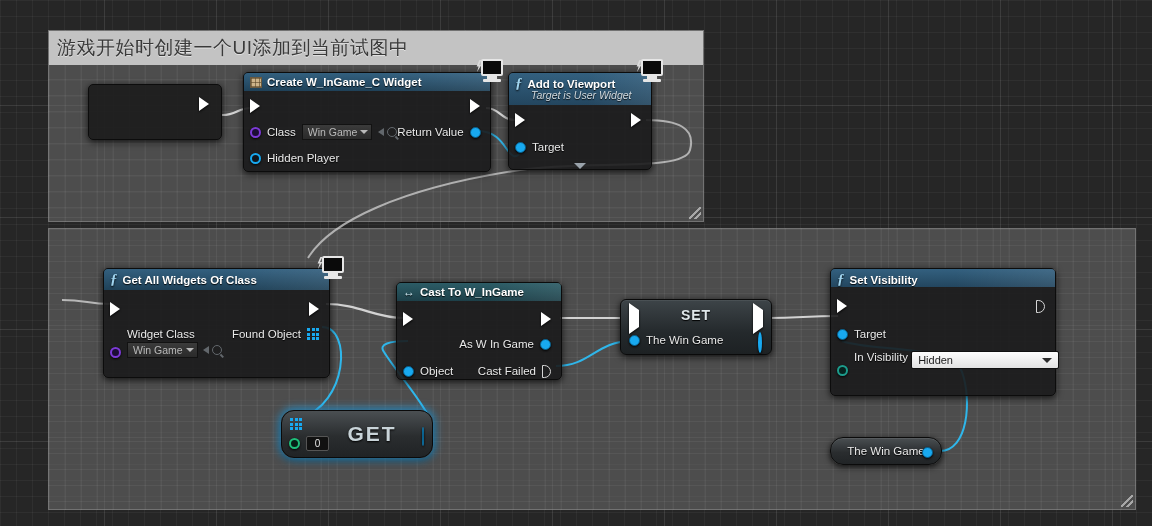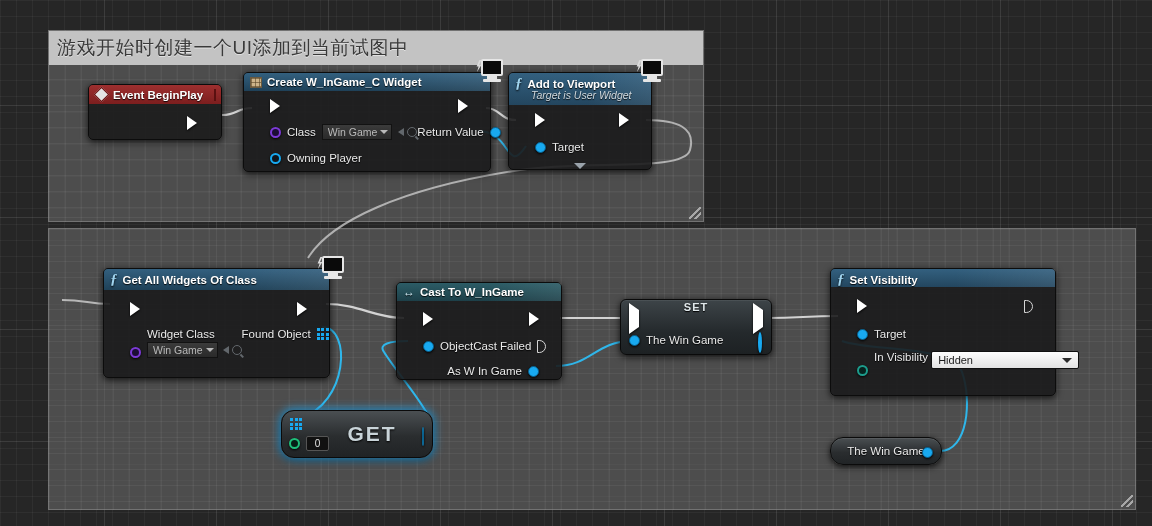--- a/index.html
+++ b/index.html
@@ -70,21 +70,21 @@
   }
   .hdr-blue{background:linear-gradient(to bottom,#2f5a7c,#20415c 55%,#1b3away);background:linear-gradient(to bottom,#33607f,#1f4158);}
   .hdr-cast{background:linear-gradient(to bottom,#2c5c66,#1d4049);}
   .hdr-red{background:linear-gradient(to bottom,#9e2f2f,#7c1e1e);border-radius:4px 4px 0 0;}
   .node-sub{
     font-size:10.5px;font-style:italic;color:#cfd8de;
     padding:0 8px 4px 22px;margin-top:-2px;
     text-shadow:0 1px 1px rgba(0,0,0,.85);
   }
   .hdr-wrap-blue{background:linear-gradient(to bottom,#33607f,#23465f);border-radius:4px 4px 0 0;}
-  .node-body{padding:4px 16px 6px 0;margin-left:20px;}
+  .node-body{padding:4px 4px 6px 0;}
   .row{display:flex;align-items:center;min-height:18px;padding:2px 0;position:relative;}
   .row .left{display:flex;align-items:center;gap:6px;padding-left:6px;}
   .row .right{margin-left:auto;display:flex;align-items:center;gap:6px;padding-right:6px;}
   .lbl{color:#e9e9e9;font-size:11.5px;text-shadow:0 1px 1px #000;white-space:nowrap;}
 
   
   .exec{
     width:0;height:0;border-style:solid;
     border-width:7px 0 7px 10px;
     border-color:transparent transparent transparent #ffffff;
@@ -214,22 +214,22 @@
     box-sizing:border-box;
   }
   .set-node{
     position:absolute;border-radius:6px;
     background:linear-gradient(to bottom,#3d4448,#24292c 60%,#1d2123);
     border:1px solid #0a0a0a;
     box-shadow:0 2px 7px rgba(0,0,0,.8), inset 0 1px 0 rgba(255,255,255,.07);
     box-sizing:border-box;
   }
   .set-title{
-    text-align:center;color:#dfe7ea;font-size:11px;font-weight:bold;
-    letter-spacing:1px;padding-top:1px;text-shadow:0 1px 1px #000;
+    text-align:center;color:#dfe7ea;font-size:14px;font-weight:bold;
+    letter-spacing:1px;padding-top:7px;text-shadow:0 1px 1px #000;
   }
   .get-node{
     position:absolute;border-radius:13px;
     background:linear-gradient(to bottom,#4a4f52,#2a2d2f 55%,#202325);
     border:1px solid #0a0a0a;
     box-shadow:0 2px 7px rgba(0,0,0,.8), inset 0 1px 0 rgba(255,255,255,.08);
     box-sizing:border-box;
   }
   .get-label{
     color:#c9d4d9;font-size:21px;font-weight:bold;letter-spacing:2px;
@@ -278,29 +278,20 @@
     <path d="M560,318 C594,318 600,318 630,318" stroke="#d2d2d2" stroke-width="2.2" fill="none"></path>
 
     <path d="M556,366 C590,366 596,342 630,341" stroke="#2fb6ea" stroke-width="2" fill="none"></path>
 
     <path d="M768,318 C800,318 806,316 838,316" stroke="#d2d2d2" stroke-width="2.2" fill="none"></path>
 
     <path d="M940,451 C968,451 972,400 962,372 C950,344 872,352 842,341" stroke="#2fb6ea" stroke-width="2" fill="none"></path>
   </svg>
 
   <div class="node" style="left:88px;top:84px;width:134px;height:56px;background:#1c1c1ce8;">
-    <div class="node-header hdr-red" style="justify-content:space-between;">
-      <div style="display:flex;align-items:center;gap:5px;">
-        <span class="diamond-wrap">
-            <span class="diamond"></span>
-          </span>
-        <span>Event BeginPlay</span>
-      </div>
-      <span class="red-sq"></span>
-    </div>
     <div class="node-body" style="padding-top:8px;">
       <div class="row">
         <div class="right" style="padding-right:8px;">
           <span class="exec"></span>
         </div>
       </div>
     </div>
   </div>
 
   <div class="node" style="left:243px;top:72px;width:248px;height:100px;">
@@ -329,21 +320,21 @@
           </span>
         </div>
         <div class="right">
           <span class="lbl">Return Value</span>
           <span class="dot dot-obj"></span>
         </div>
       </div>
       <div class="row" style="margin-top:4px;">
         <div class="left">
           <span class="dot dot-obj-hollow"></span>
-          <span class="lbl">Owning Player</span>
+          <span class="lbl">Hidden Player</span>
         </div>
       </div>
     </div>
   </div>
   <div class="monitor" style="left:475px;top:59px;">
     <span class="bolt"></span>
       <span class="screen"></span>
       <span class="stand"></span>
       <span class="base"></span>
   </div>
@@ -447,34 +438,34 @@
     </div>
     <div class="node-body">
       <div class="row" style="margin-top:3px;">
         <div class="left">
             <span class="exec"></span>
           </div>
         <div class="right">
             <span class="exec"></span>
           </div>
       </div>
+      <div class="row" style="margin-top:3px;">
+        <div class="right">
+          <span class="lbl">As W In Game</span>
+          <span class="dot dot-obj"></span>
+        </div>
+      </div>
       <div class="row" style="margin-top:5px;">
         <div class="left">
           <span class="dot dot-obj"></span>
           <span class="lbl">Object</span>
         </div>
         <div class="right">
           <span class="lbl">Cast Failed</span>
           <span class="exec-out-hollow"></span>
-        </div>
-      </div>
-      <div class="row" style="margin-top:3px;">
-        <div class="right">
-          <span class="lbl">As W In Game</span>
-          <span class="dot dot-obj"></span>
         </div>
       </div>
     </div>
   </div>
 
   <div class="set-node" style="left:620px;top:299px;width:152px;height:56px;">
     <div class="set-title">SET</div>
     <div style="position:absolute;left:8px;top:10px;"><span class="exec"></span></div>
     <div style="position:absolute;right:8px;top:10px;"><span class="exec"></span></div>
     <div style="position:absolute;left:8px;top:34px;display:flex;align-items:center;gap:6px;">

